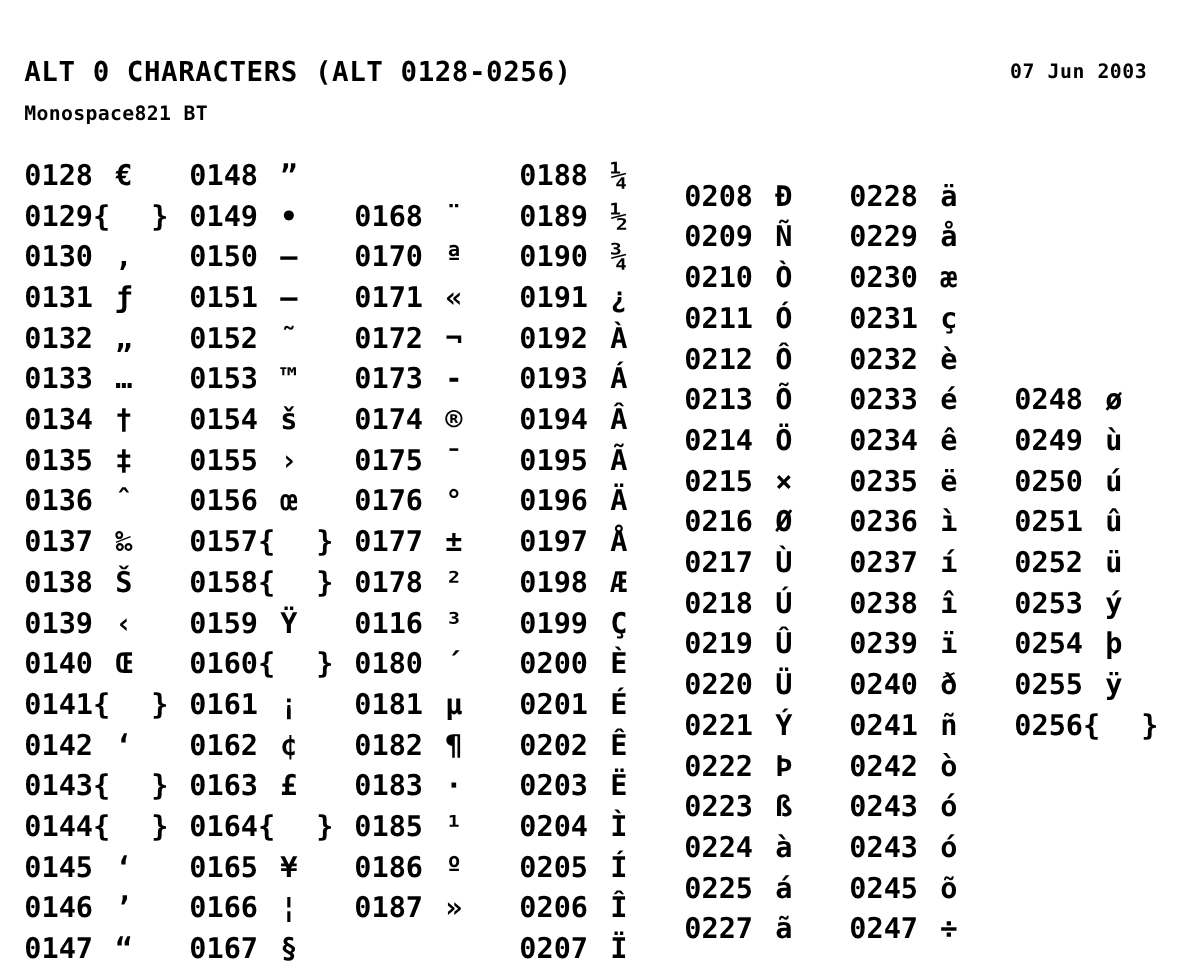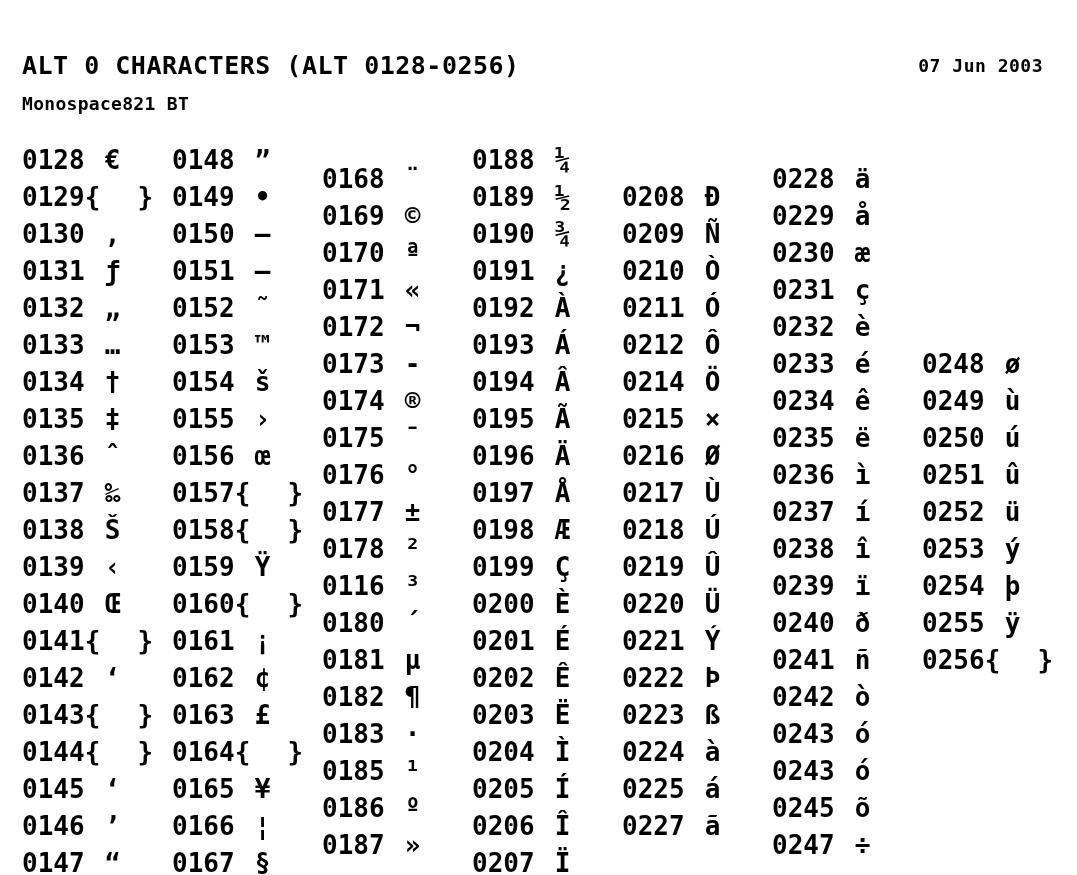--- a/index.html
+++ b/index.html
@@ -146,21 +146,20 @@
         <div class="row"><span class="code">0161</span><span class="glyph">¡</span></div>
         <div class="row"><span class="code">0162</span><span class="glyph">¢</span></div>
         <div class="row"><span class="code">0163</span><span class="glyph">£</span></div>
         <div class="row"><span class="code">0164</span><span class="glyph placeholder">{  }</span></div>
         <div class="row"><span class="code">0165</span><span class="glyph">¥</span></div>
         <div class="row"><span class="code">0166</span><span class="glyph">¦</span></div>
         <div class="row"><span class="code">0167</span><span class="glyph">§</span></div>
       </div>
       <div class="col">
         <div class="row"><span class="code">0168</span><span class="glyph">¨</span></div>
-        <div class="row"><span class="code">0169</span><span class="glyph">©</span></div>
         <div class="row"><span class="code">0170</span><span class="glyph">ª</span></div>
         <div class="row"><span class="code">0171</span><span class="glyph">«</span></div>
         <div class="row"><span class="code">0172</span><span class="glyph">¬</span></div>
         <div class="row"><span class="code">0173</span><span class="glyph">-</span></div>
         <div class="row"><span class="code">0174</span><span class="glyph">®</span></div>
         <div class="row"><span class="code">0175</span><span class="glyph">¯</span></div>
         <div class="row"><span class="code">0176</span><span class="glyph">°</span></div>
         <div class="row"><span class="code">0177</span><span class="glyph">±</span></div>
         <div class="row"><span class="code">0178</span><span class="glyph">²</span></div>
         <div class="row"><span class="code">0116</span><span class="glyph">³</span></div>
@@ -193,20 +192,21 @@
         <div class="row"><span class="code">0205</span><span class="glyph">Í</span></div>
         <div class="row"><span class="code">0206</span><span class="glyph">Î</span></div>
         <div class="row"><span class="code">0207</span><span class="glyph">Ï</span></div>
       </div>
       <div class="col">
         <div class="row"><span class="code">0208</span><span class="glyph">Ð</span></div>
         <div class="row"><span class="code">0209</span><span class="glyph">Ñ</span></div>
         <div class="row"><span class="code">0210</span><span class="glyph">Ò</span></div>
         <div class="row"><span class="code">0211</span><span class="glyph">Ó</span></div>
         <div class="row"><span class="code">0212</span><span class="glyph">Ô</span></div>
+        <div class="row"><span class="code">0213</span><span class="glyph">Õ</span></div>
         <div class="row"><span class="code">0214</span><span class="glyph">Ö</span></div>
         <div class="row"><span class="code">0215</span><span class="glyph">×</span></div>
         <div class="row"><span class="code">0216</span><span class="glyph">Ø</span></div>
         <div class="row"><span class="code">0217</span><span class="glyph">Ù</span></div>
         <div class="row"><span class="code">0218</span><span class="glyph">Ú</span></div>
         <div class="row"><span class="code">0219</span><span class="glyph">Û</span></div>
         <div class="row"><span class="code">0220</span><span class="glyph">Ü</span></div>
         <div class="row"><span class="code">0221</span><span class="glyph">Ý</span></div>
         <div class="row"><span class="code">0222</span><span class="glyph">Þ</span></div>
         <div class="row"><span class="code">0223</span><span class="glyph">ß</span></div>

